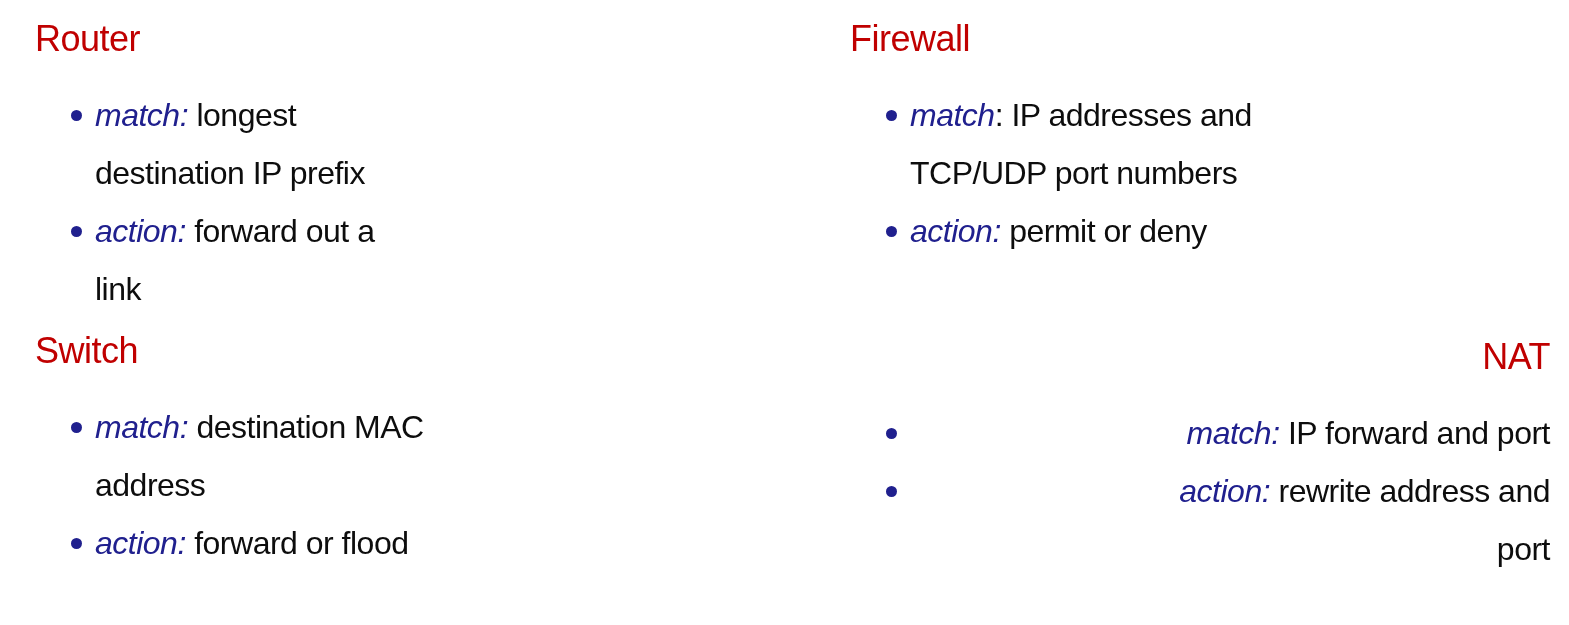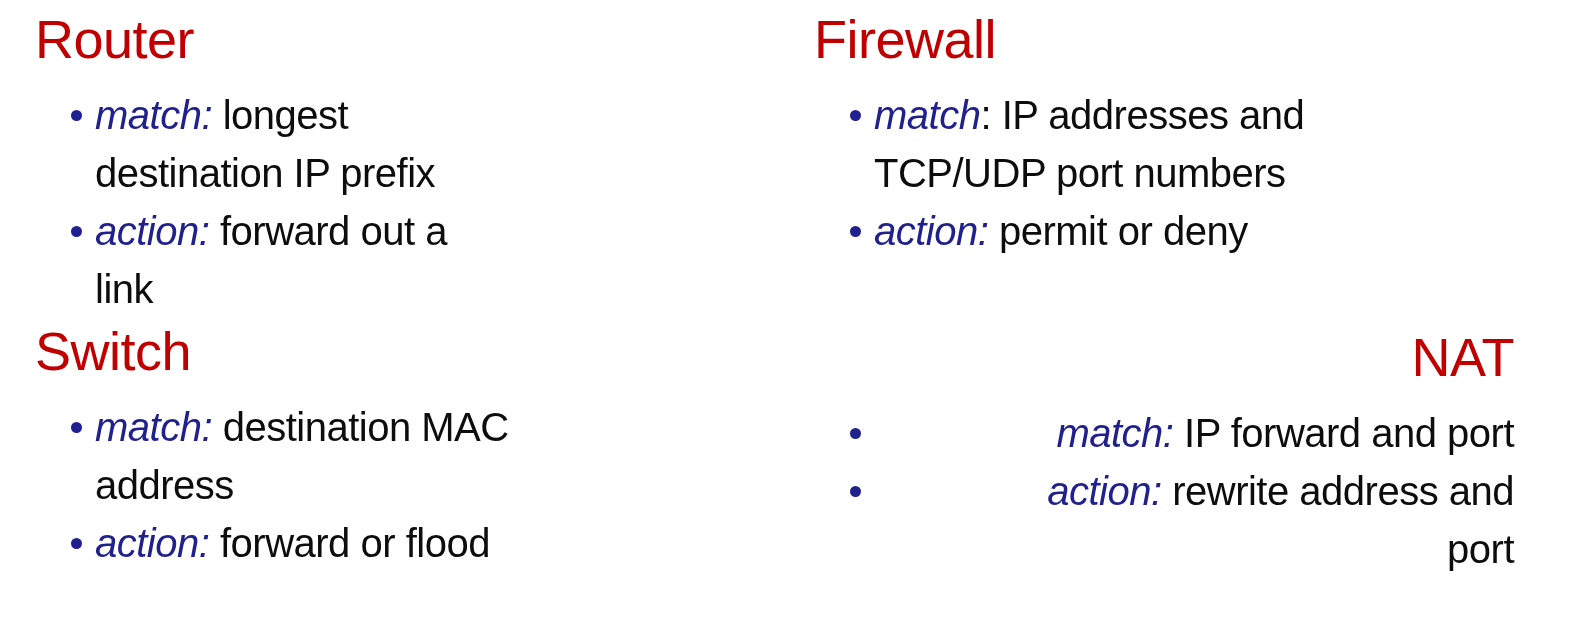--- a/index.html
+++ b/index.html
@@ -22,39 +22,39 @@
     width: 1569px;
     height: 625px;
     background: var(--bg);
   }
   .column {
     position: absolute;
     top: 6px;
     width: 700px;
   }
   .col-left  { left: 35px; }
-  .col-right { left: 814px; }
+  .col-right { left: 850px; }
 
   .section-title {
-    font-size: 54px;
+    font-size: 36px;
     line-height: 66px;
     color: var(--heading);
     letter-spacing: -0.5px;
     margin-bottom: 14px;
     white-space: nowrap;
   }
   .section { margin-top: 0; }
   .section.gap-small { }
   .section.gap-large { margin-top: 64px; text-align: right; }
 
   .bullets { list-style: none; }
   .bullet {
     position: relative;
     padding-left: 60px;
-    font-size: 40px;
+    font-size: 32px;
     line-height: 58px;
     letter-spacing: -0.5px;
   }
   .dot {
     position: absolute;
     left: 36px;
     top: 24px;
     width: 11px;
     height: 11px;
     border-radius: 50%;

